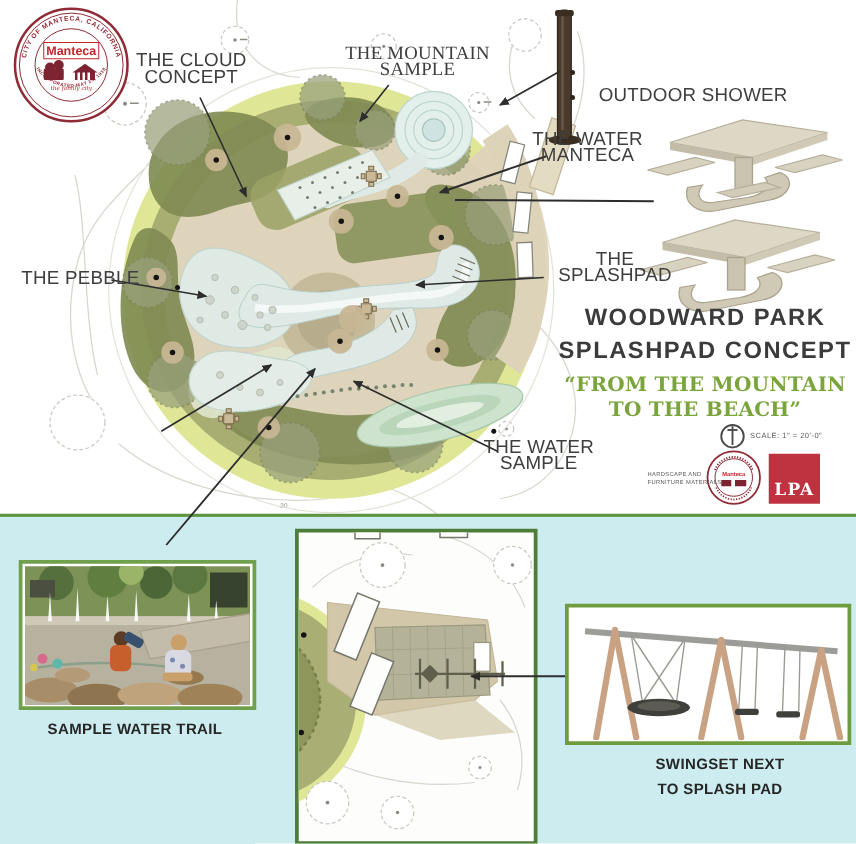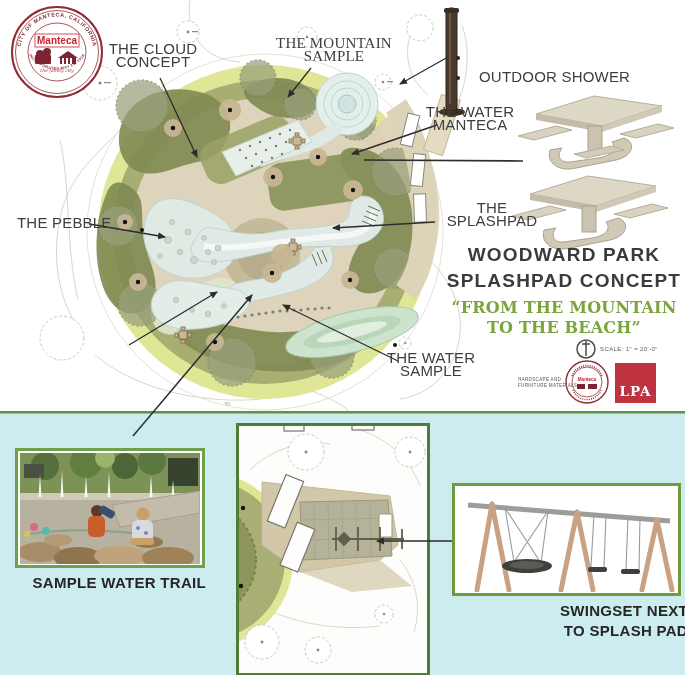--- a/index.html
+++ b/index.html
@@ -9,22 +9,22 @@
   .label{position:absolute;font-weight:500;font-size:15px;line-height:12.5px;
          color:#3e3e3e;text-align:center;letter-spacing:.2px;white-space:nowrap;}
   .label span{display:block;}
   .label.left{text-align:center;}
   .title-block{position:absolute;left:440px;top:242px;width:248px;text-align:center;}
   .title-line{display:block;font-weight:bold;font-size:19px;line-height:26px;
               letter-spacing:1.2px;color:#3b3b3b;}
   .subtitle{margin-top:4px;}
   .subtitle-line{display:block;font-family:"DejaVu Serif",serif;font-weight:bold;
                  font-size:16px;line-height:20px;color:#7aa43c;letter-spacing:.2px;}
-  .caption{position:absolute;font-weight:bold;font-size:15px;line-height:20px;
-           color:#262626;text-align:right;letter-spacing:.3px;}
+  .caption{position:absolute;font-weight:bold;font-size:12px;line-height:20px;
+           color:#262626;text-align:center;letter-spacing:.3px;}
   .caption span{display:block;}
   .scale-note{position:absolute;left:600px;top:346px;font-size:6px;color:#5a5a5a;
               letter-spacing:.4px;}
   .materials-note{position:absolute;left:518px;top:377px;font-size:4.6px;line-height:5.8px;
                   color:#5a5a5a;letter-spacing:.3px;}
   .materials-note span{display:block;}
   svg text{font-family:"Liberation Sans",sans-serif;}
   svg .serif{font-family:"DejaVu Serif",serif;}
 </style>
 </head>

